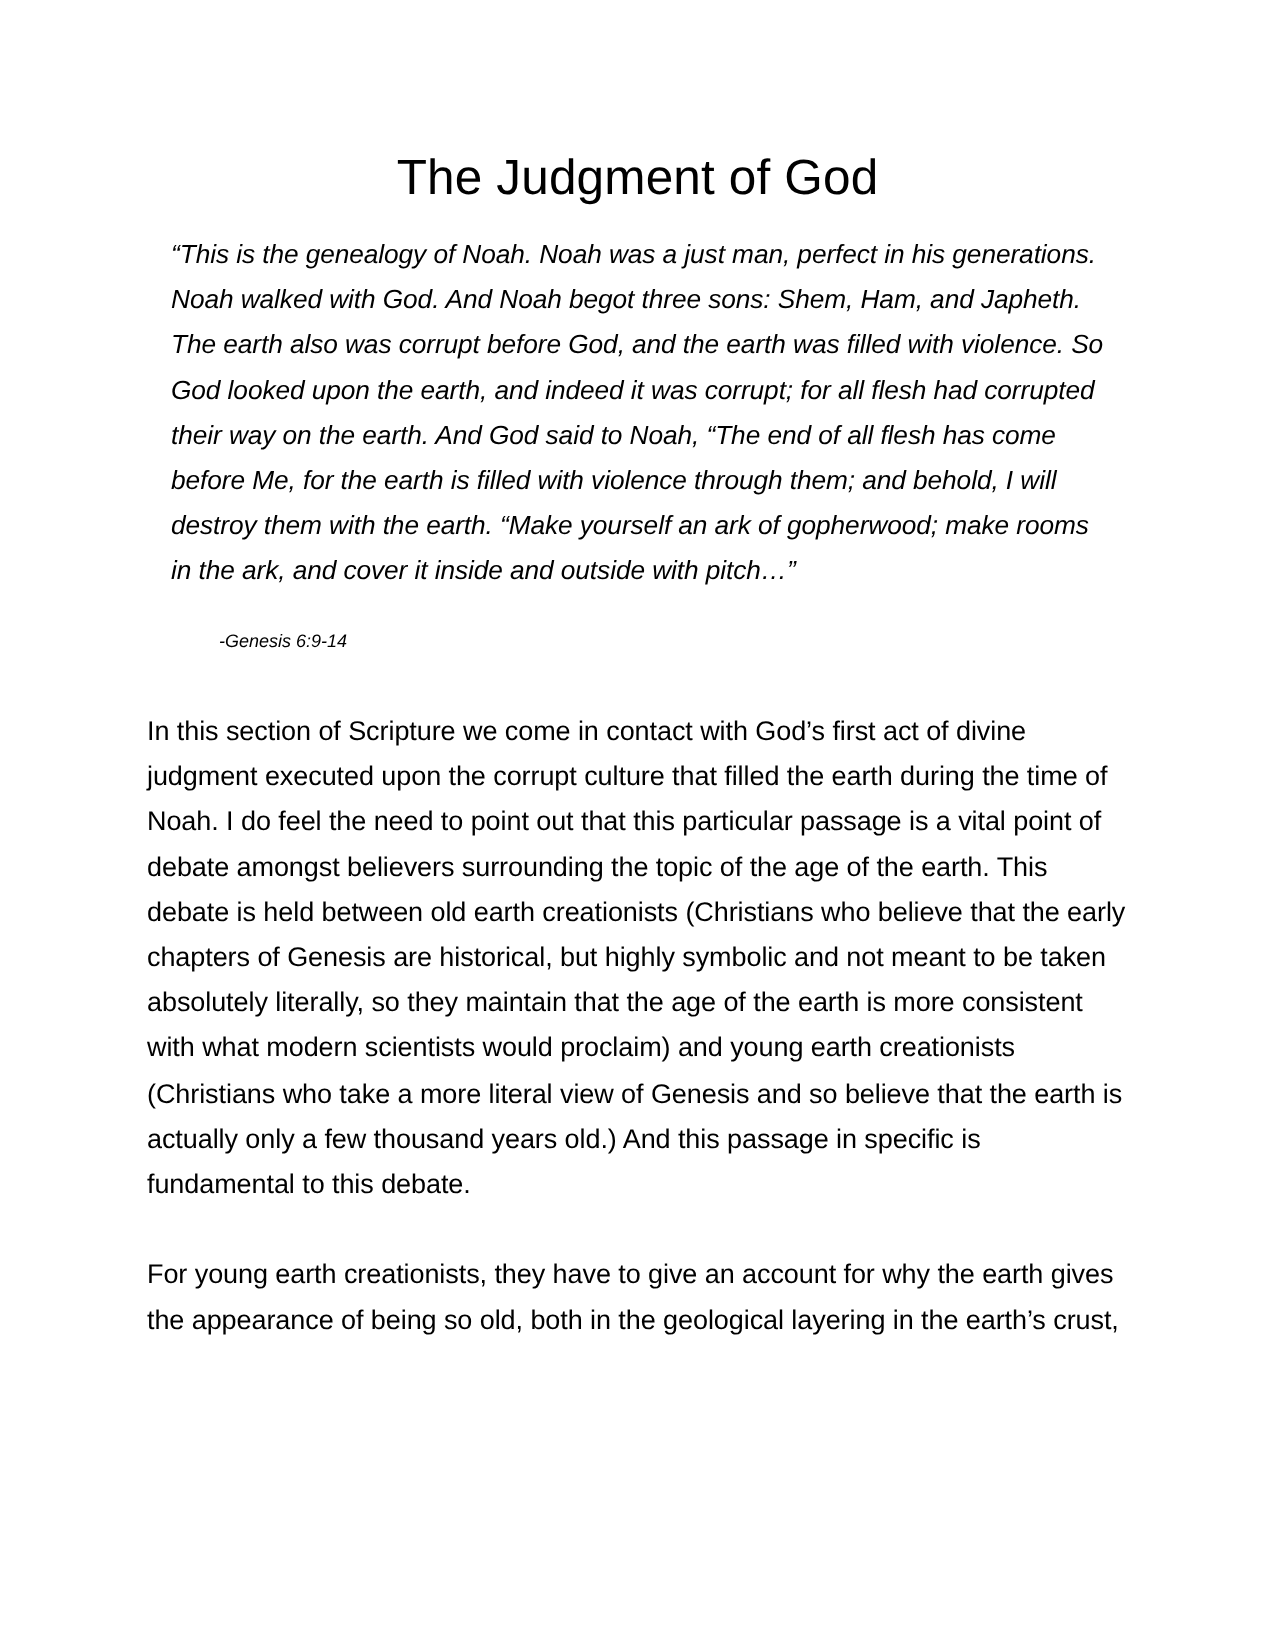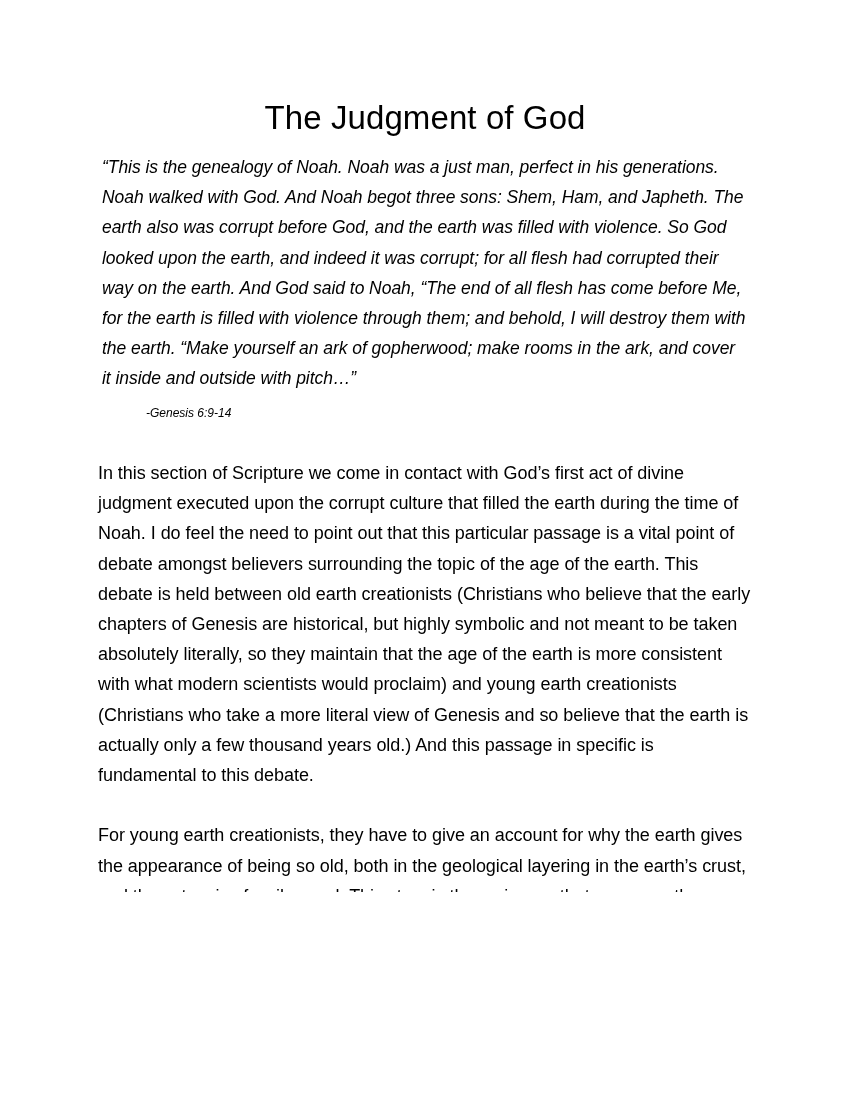--- a/index.html
+++ b/index.html
@@ -28,21 +28,21 @@
     font-weight: 400;
     line-height: 40px;
     text-align: center;
     margin: 0 0 14px 0;
     letter-spacing: 0.1px;
   }
   .scripture {
     font-size: 17.5px;
     font-style: italic;
     line-height: 30.2px;
-    margin: 4px;
+    margin: 16px;
     text-align: left;
     letter-spacing: -0.05px;
   }
   .citation {
     font-size: 12px;
     font-style: italic;
     line-height: 30.2px;
     margin: 0;
     padding-left: 48px;
   }

